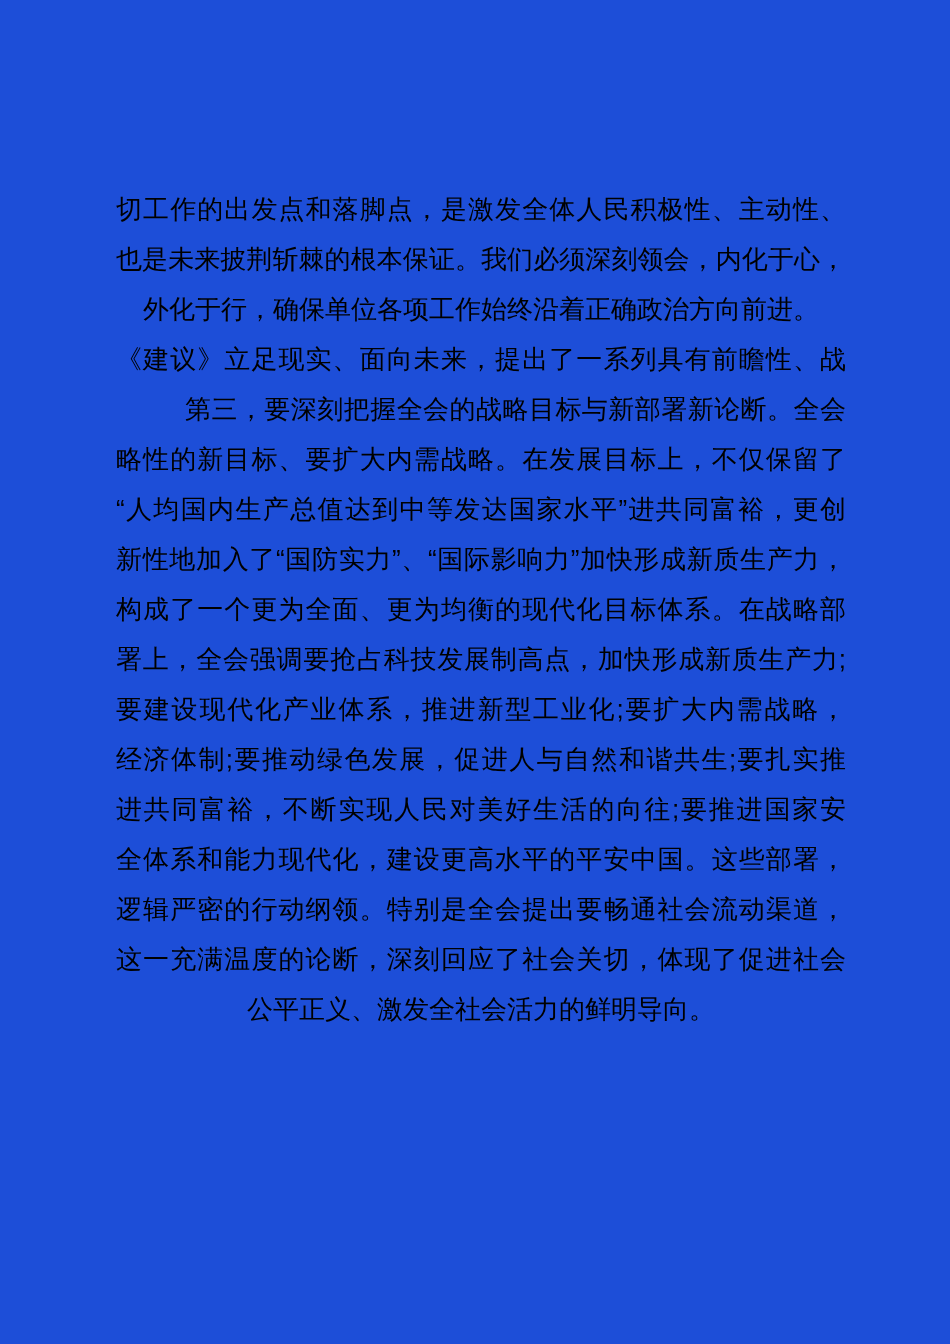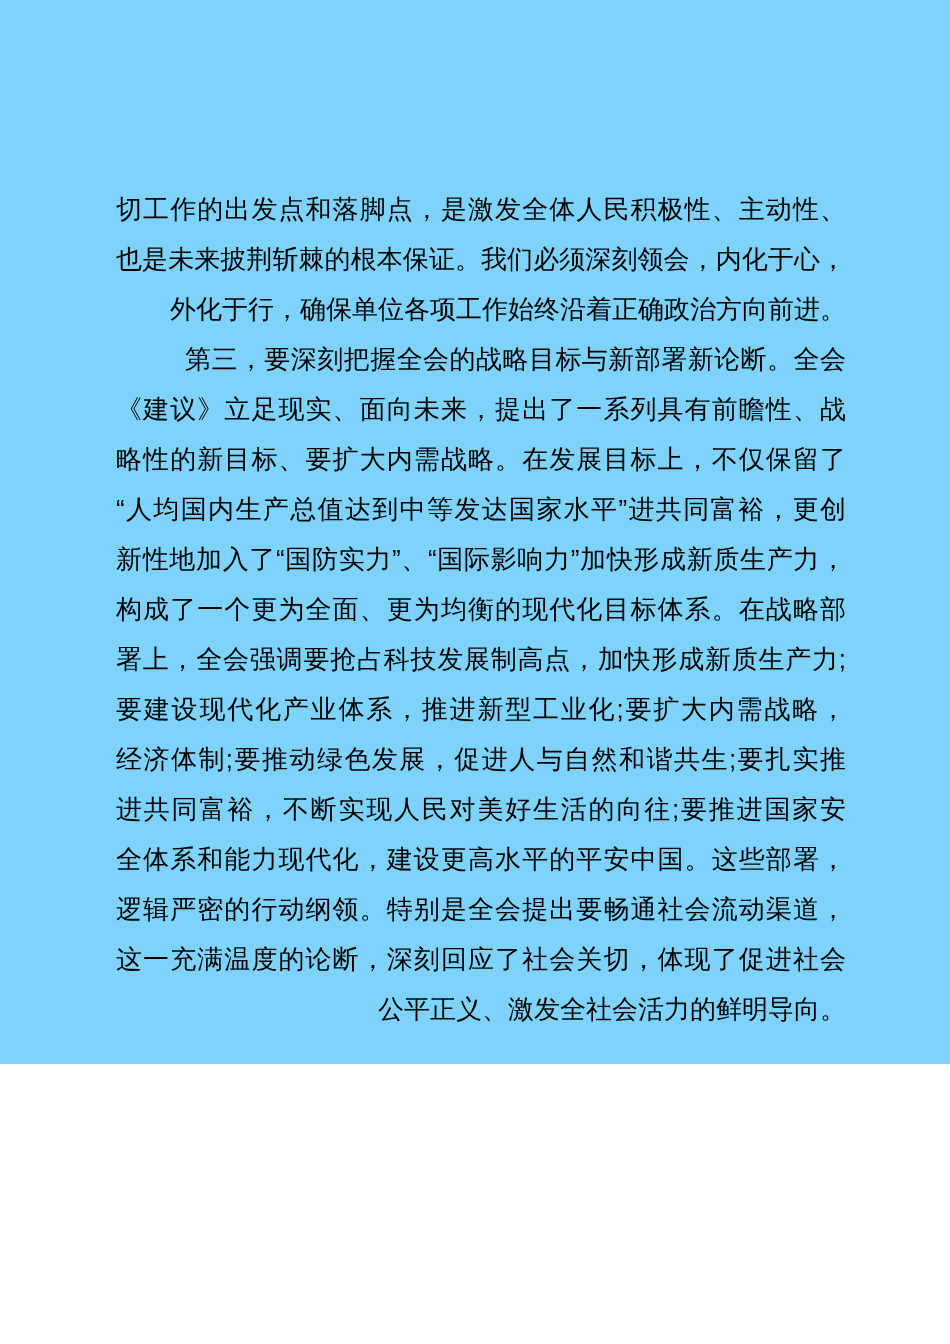--- a/index.html
+++ b/index.html
@@ -3,22 +3,22 @@
 <meta charset="utf-8">
 <style>
   html, body {
     margin: 0;
     padding: 0;
     background: #ffffff;
   }
   .page {
     position: relative;
     width: 950px;
-    height: 1064px;
-    background: #7dd3fc;
+    height: 1344px;
+    background: #1d4ed8;
     overflow: hidden;
     font-family: "Liberation Sans", "DejaVu Sans", sans-serif;
   }
   .text-block {
     position: absolute;
     left: 116px;
     top: 184px;
     width: 730px;
     color: #000000;
     font-size: 26px;
@@ -35,42 +35,42 @@
     overflow: visible;
   }
   
   .line.just {
     text-align: justify;
     text-align-last: justify;
     white-space: normal;
   }
   
   .line.last {
-    text-align: right;
+    text-align: center;
   }
   
   .line.indent {
     text-indent: 69px;
   }
 </style>
 </head>
 <body>
 
 <div class="page">
   <div class="text-block">
 
     <div class="para">
       <div class="line just">切工作的出发点和落脚点，是激发全体人民积极性、主动性、</div>
       <div class="line just">也是未来披荆斩棘的根本保证。我们必须深刻领会，内化于心，</div>
       <div class="line last">外化于行，确保单位各项工作始终沿着正确政治方向前进。</div>
     </div>
 
     <div class="para">
+      <div class="line just">《建议》立足现实、面向未来，提出了一系列具有前瞻性、战</div>
       <div class="line just indent">第三，要深刻把握全会的战略目标与新部署新论断。全会</div>
-      <div class="line just">《建议》立足现实、面向未来，提出了一系列具有前瞻性、战</div>
       <div class="line just">略性的新目标、要扩大内需战略。在发展目标上，不仅保留了</div>
       <div class="line just">“人均国内生产总值达到中等发达国家水平”进共同富裕，更创</div>
       <div class="line just">新性地加入了“国防实力”、“国际影响力”加快形成新质生产力，</div>
       <div class="line just">构成了一个更为全面、更为均衡的现代化目标体系。在战略部</div>
       <div class="line just">署上，全会强调要抢占科技发展制高点，加快形成新质生产力;</div>
       <div class="line just">要建设现代化产业体系，推进新型工业化;要扩大内需战略，</div>
       <div class="line just">经济体制;要推动绿色发展，促进人与自然和谐共生;要扎实推</div>
       <div class="line just">进共同富裕，不断实现人民对美好生活的向往;要推进国家安</div>
       <div class="line just">全体系和能力现代化，建设更高水平的平安中国。这些部署，</div>
       <div class="line just">逻辑严密的行动纲领。特别是全会提出要畅通社会流动渠道，</div>

